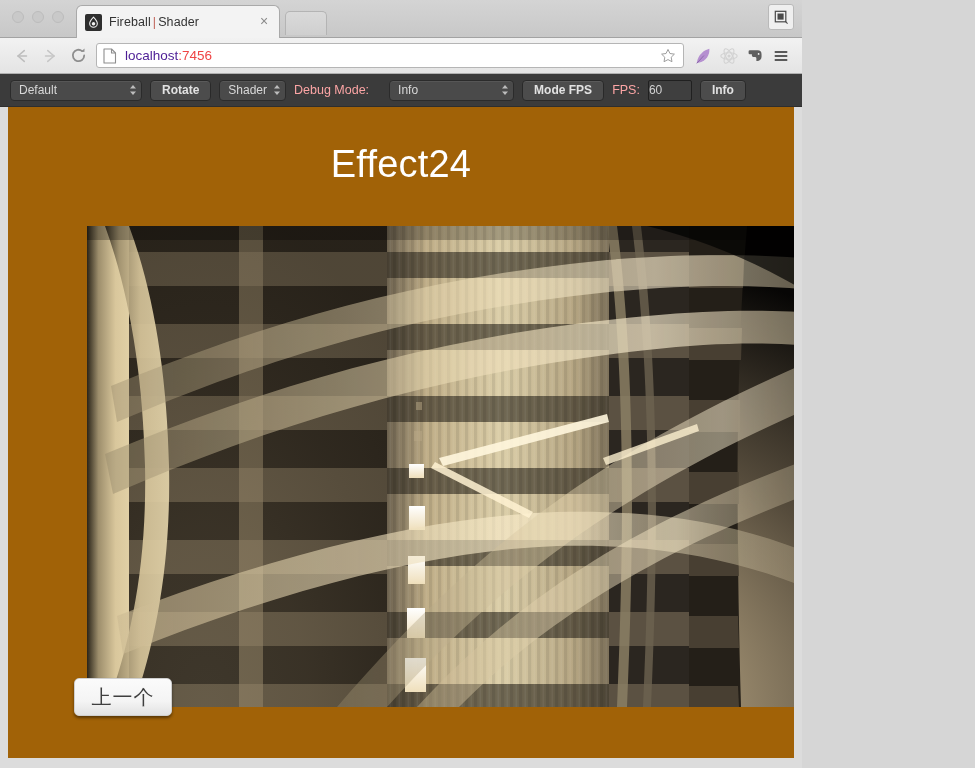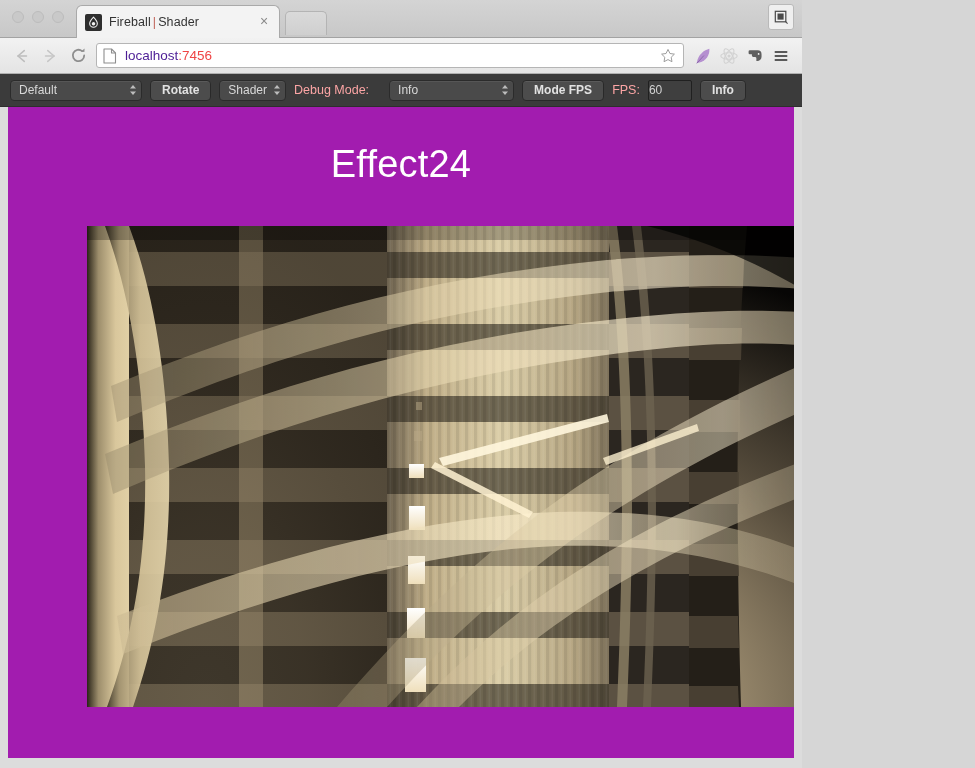--- a/index.html
+++ b/index.html
@@ -137,21 +137,21 @@
   .numfield {
     width: 44px; height: 21px; background: #3f3f3f;
     border: 1px solid #202020; border-radius: 2px;
     font-size: 12px; color: #d2d2d2;
     display: inline-flex; align-items: center; padding-left: 0;
   }
 
   
   .viewport {
     flex: 1 1 auto; margin: 0 8px 10px 8px;
-    background: #a21caf;
+    background: #a16207;
     position: relative; overflow: hidden;
   }
   .effect-title {
     position: absolute; left: 0; right: 0; top: 36px;
     text-align: center;
     font-size: 38px; color: #fff; font-weight: normal;
     letter-spacing: 0.2px;
   }
 
   
@@ -484,16 +484,17 @@
           <path d="M352 232 L520 188 L522 196 L356 240 Z" fill="#fff6dd" opacity="0.9"></path>
           <path d="M348 236 L446 286 L442 292 L344 242 Z" fill="#fff2d2" opacity="0.85"></path>
           <path d="M516 232 L610 198 L612 205 L519 239 Z" fill="#fdf0cf" opacity="0.8"></path>
 
           <path d="M560 0 H801 V120 C 720 60 648 22 560 0 Z" fill="#000" opacity="0.68"></path>
           <rect x="0" y="0" width="801" height="14" fill="#000" opacity="0.25"></rect>
         </g>
       </svg>
     </div>
 
+    <div class="navbtn prev">上一个</div>
     <div class="navbtn next">下一个</div>
   </div>
 
 </div>
 
 </body></html>

